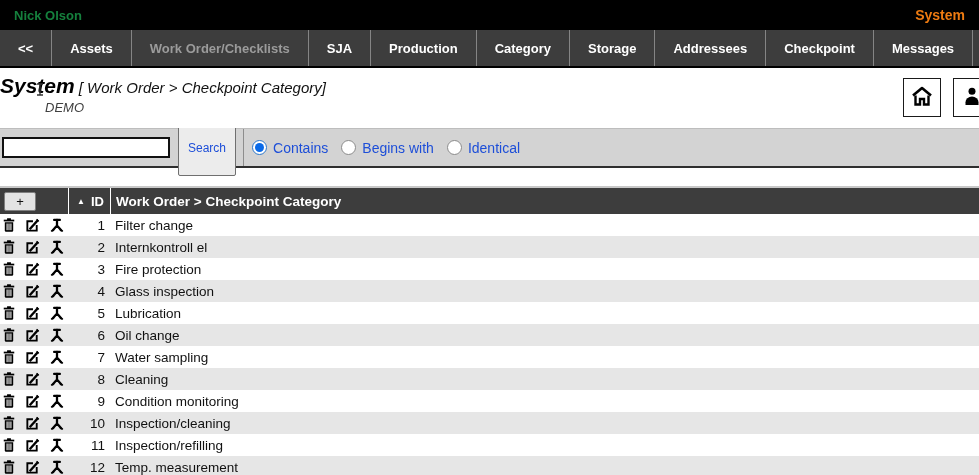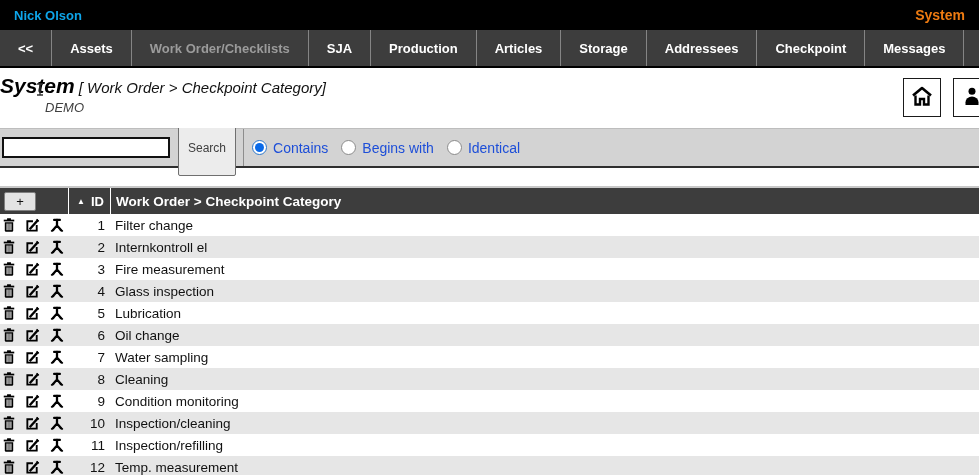--- a/index.html
+++ b/index.html
@@ -1,21 +1,21 @@
 <!DOCTYPE html>
 <html><head>
 <meta charset="utf-8">
 <style>
   html,body{margin:0;padding:0;background:#fff;}
   body{font-family:"Liberation Sans",sans-serif;}
   .app{width:979px;height:475px;overflow:hidden;position:relative;background:#fff;}
 
   
   .topbar{height:30px;background:#000;display:flex;align-items:center;justify-content:space-between;padding:0 14px;box-sizing:border-box;}
-  .topbar .user{color:#0ea5e9;font-size:13px;font-weight:700;}
+  .topbar .user{color:#15803d;font-size:13px;font-weight:700;}
   .topbar .brand{color:#ee7b11;font-size:14px;font-weight:700;}
 
   
   .nav{height:38px;background:#3d3d3d;display:flex;border-bottom:2px solid #000;box-sizing:border-box;}
   .nav-tab{display:flex;align-items:center;justify-content:center;padding:0 18px;color:#fff;font-size:13px;font-weight:700;border-left:1px solid #858585;cursor:pointer;white-space:nowrap;}
   .nav-tab:first-child{border-left:none;}
   .nav-tab.muted{color:#9b9b9b;}
 
   
   .header{height:60px;background:#fff;position:relative;font-style:italic;}
@@ -24,21 +24,21 @@
   .page-context{font-size:15px;color:#111;margin-left:4px;}
   .env{font-size:13px;color:#404040;line-height:16px;margin-left:45px;}
   .caret{position:absolute;left:36px;top:14px;}
   .icon-btn{position:absolute;top:10px;width:38px;height:39px;background:#fff;border:1px solid #1a1a1a;display:flex;align-items:center;justify-content:center;cursor:pointer;box-sizing:border-box;}
   .btn-home{right:38px;}
   .btn-user{right:-12px;}
 
   
   .search-band{height:40px;background:#d3d3d3;border-top:1px solid #bdbdbd;border-bottom:2px solid #2e2e2e;display:flex;align-items:center;box-sizing:border-box;padding-left:2px;}
   .search-input{width:158px;height:15px;border:2px solid #111;font-size:13px;padding:1px 3px;background:#fff;font-family:"Liberation Sans",sans-serif;}
-  .search-btn{margin-left:8px;font-size:12px;padding:20px 9px;background:#ececec;border:1px solid #6f6f6f;border-radius:2px;color:#404040;cursor:pointer;font-family:"Liberation Sans",sans-serif;}
+  .search-btn{margin-left:8px;font-size:12px;padding:20px 9px;background:#ececec;border:1px solid #6f6f6f;border-radius:2px;color:#1d4ed8;cursor:pointer;font-family:"Liberation Sans",sans-serif;}
   .band-divider{width:1px;align-self:stretch;background:#8d8d8d;margin-left:7px;}
   .radio-group{display:flex;align-items:center;margin-left:8px;}
   .radio-opt{display:flex;align-items:center;margin-right:13px;font-size:14px;color:#1d4ed8;cursor:pointer;}
   .radio-circle{width:13px;height:13px;border:1px solid #8b8b8b;border-radius:50%;background:#fff;margin-right:6px;position:relative;box-sizing:content-box;}
   .radio-opt.on .radio-circle{border-color:#2c76c9;}
   .radio-opt.on .radio-circle::after{content:"";position:absolute;inset:2px;border-radius:50%;background:#0a6ae8;}
 
   .gap{height:18px;background:#fff;}
 
   
@@ -64,21 +64,21 @@
     <span class="user">Nick Olson</span>
     <span class="brand">System</span>
   </div>
 
   <div class="nav">
       <div class="nav-tab">&lt;&lt;</div>
       <div class="nav-tab">Assets</div>
       <div class="nav-tab muted">Work Order/Checklists</div>
       <div class="nav-tab">SJA</div>
       <div class="nav-tab">Production</div>
-      <div class="nav-tab">Articles</div>
+      <div class="nav-tab">Category</div>
       <div class="nav-tab">Storage</div>
       <div class="nav-tab">Addressees</div>
       <div class="nav-tab">Checkpoint</div>
       <div class="nav-tab">Messages</div>
       <div class="nav-tab">Documents</div>
     </div>
 
   <div class="header">
     <div class="title-line">
       <span class="page-title">System</span><span class="page-context">[ Work Order &gt; Checkpoint Category]</span>
@@ -216,21 +216,21 @@
       </svg>
     </span>
     <span class="cell-icon">
       <svg width="14" height="15" viewBox="0 0 16 16">
         <path d="M4.6 1.6 H11.4" stroke="#000" stroke-width="2.4" stroke-linecap="round"></path>
         <path d="M8 1.6 V8 M8 8 L3 13.6 M8 8 L13 13.6" stroke="#000" stroke-width="2.6" fill="none" stroke-linecap="round"></path>
         <path d="M1.8 14.2 L4.2 13 M14.2 14.2 L11.8 13" stroke="#000" stroke-width="1.8" stroke-linecap="round"></path>
       </svg>
     </span>
     <span class="cell-id">3</span>
-    <span class="cell-name">Fire measurement</span>
+    <span class="cell-name">Fire protection</span>
   </div>
       <div class="row alt">
     <span class="cell-icon">
       <svg width="14" height="16" viewBox="0 0 16 17">
         <rect x="5.8" y="0.8" width="4.4" height="2" fill="#000"></rect>
         <rect x="2" y="2.4" width="12" height="2" fill="#000"></rect>
         <path d="M3.2 5.4 h9.6 v9.4 a1.4 1.4 0 0 1 -1.4 1.4 h-6.8 a1.4 1.4 0 0 1 -1.4 -1.4 z" fill="#000"></path>
         <rect x="5.2" y="6.8" width="1.2" height="7.6" fill="#fff"></rect>
         <rect x="7.4" y="6.8" width="1.2" height="7.6" fill="#fff"></rect>
         <rect x="9.6" y="6.8" width="1.2" height="7.6" fill="#fff"></rect>

